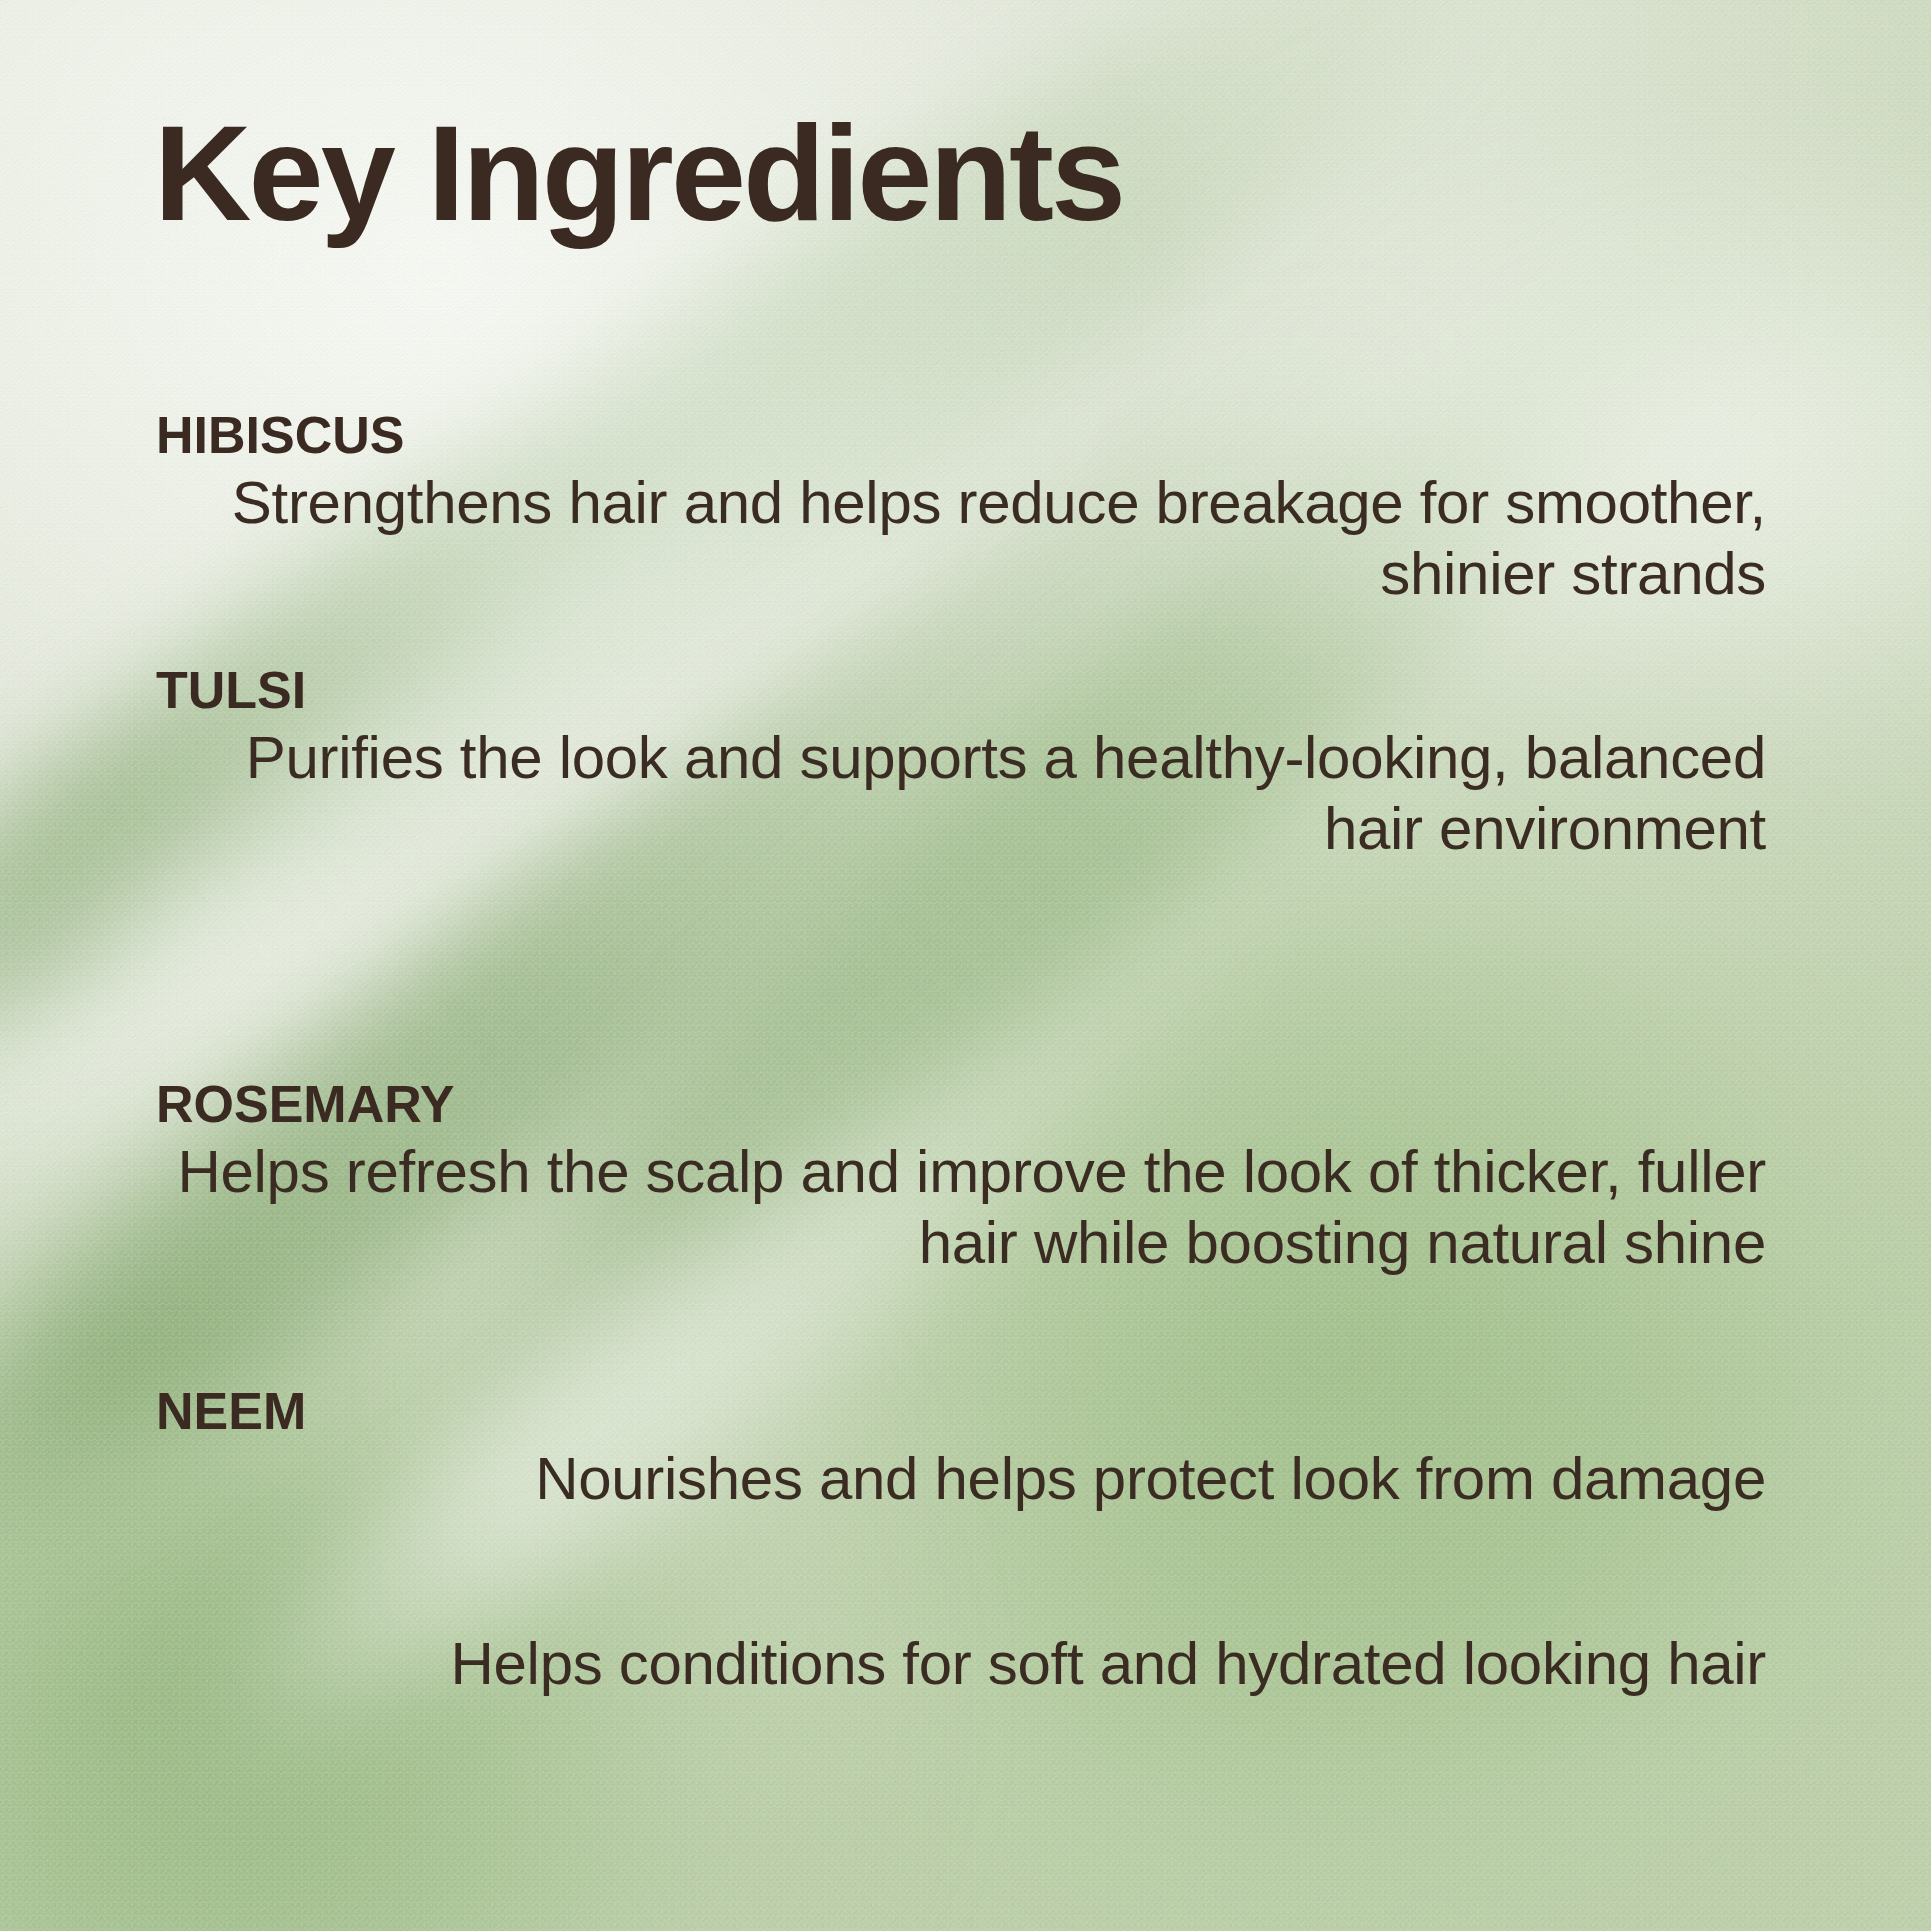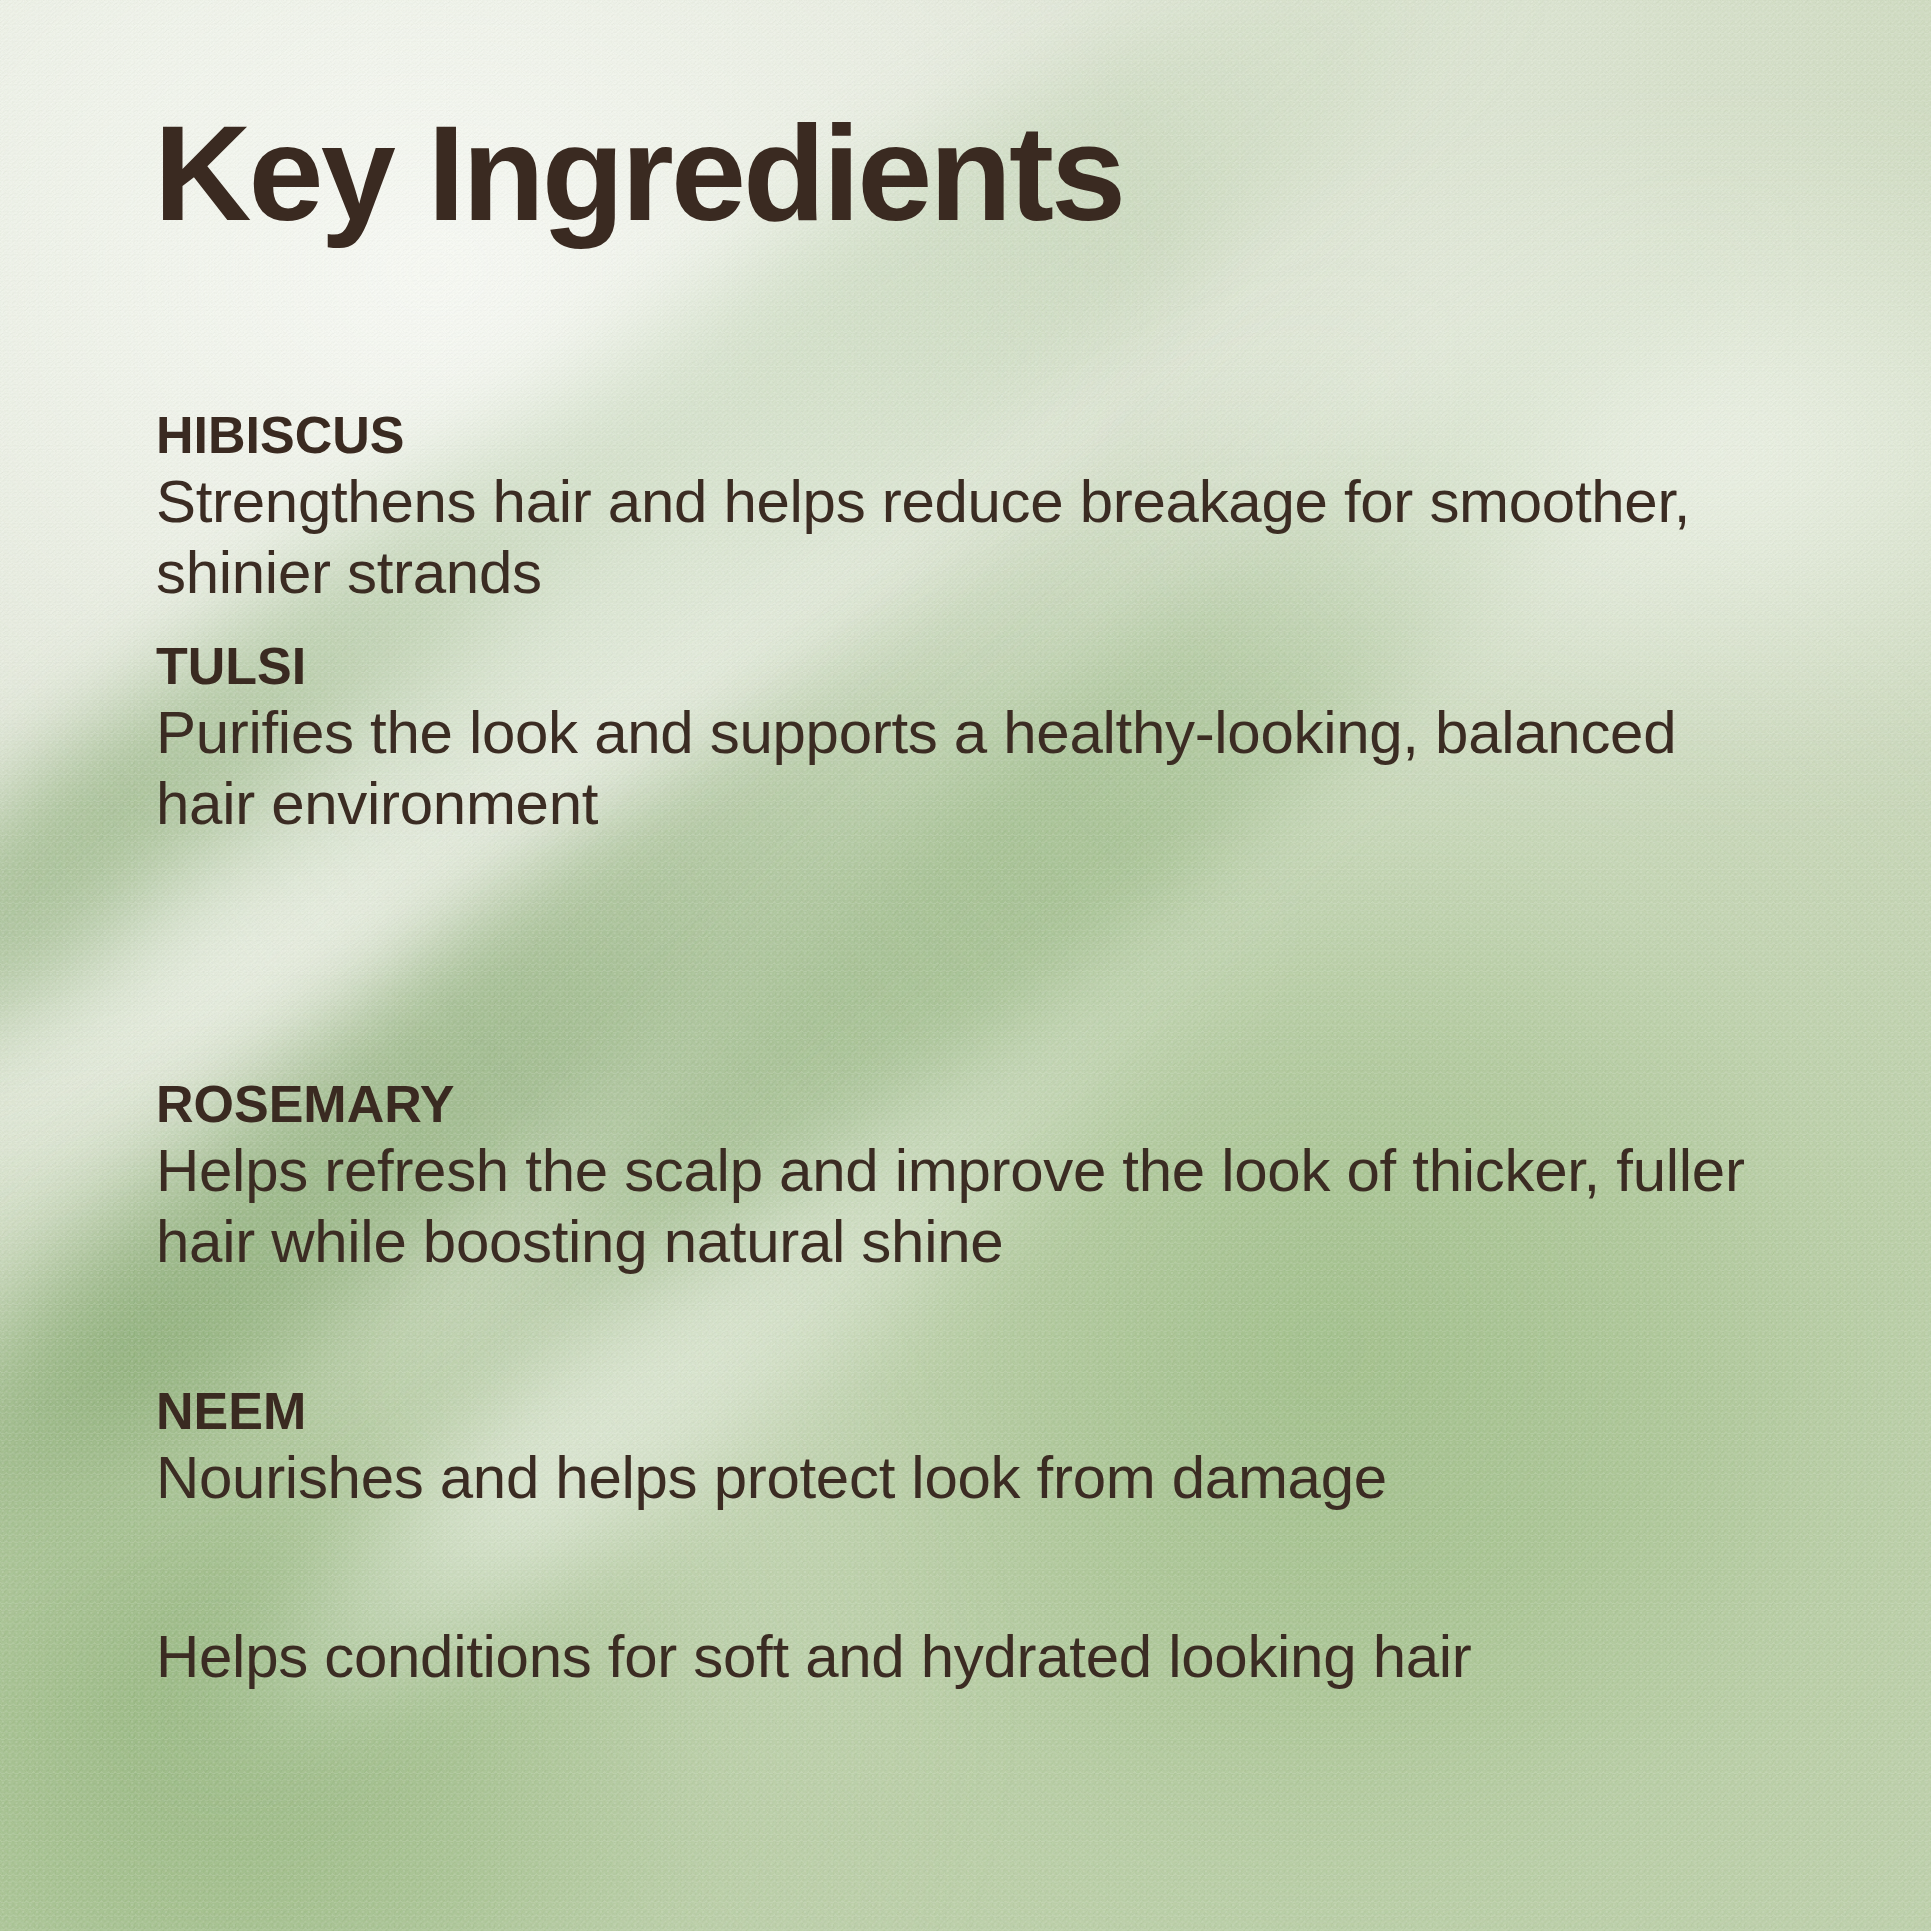--- a/index.html
+++ b/index.html
@@ -190,32 +190,33 @@
     margin:0 0 5.8px 0;
     font-size:52px;
     line-height:1.0;
     font-weight:800;
     letter-spacing:0px;
     color:#3a2a21;
     text-transform:uppercase;
   }
 
   .ing-desc{
-    margin:0;
+    margin:7px;
     font-size:60px;
     line-height:1.18;
     font-weight:400;
     letter-spacing:-0.3px;
     color:#3b2c23;
     max-width:1603px;
+    text-align:right;
   }
 
   
   #ingredient-hibiscus{ top:409px; }
-  #ingredient-tulsi{    top:640px; }
+  #ingredient-tulsi{    top:664px; }
   #ingredient-rosemary{ top:1078px; }
   #ingredient-neem{     top:1385px; }
   #ingredient-avocado{  top:1622px; }
 </style>
 </head>
 <body>
 
 <div id="panel">
 
   <div class="bg-layer" id="bg-base"></div>

